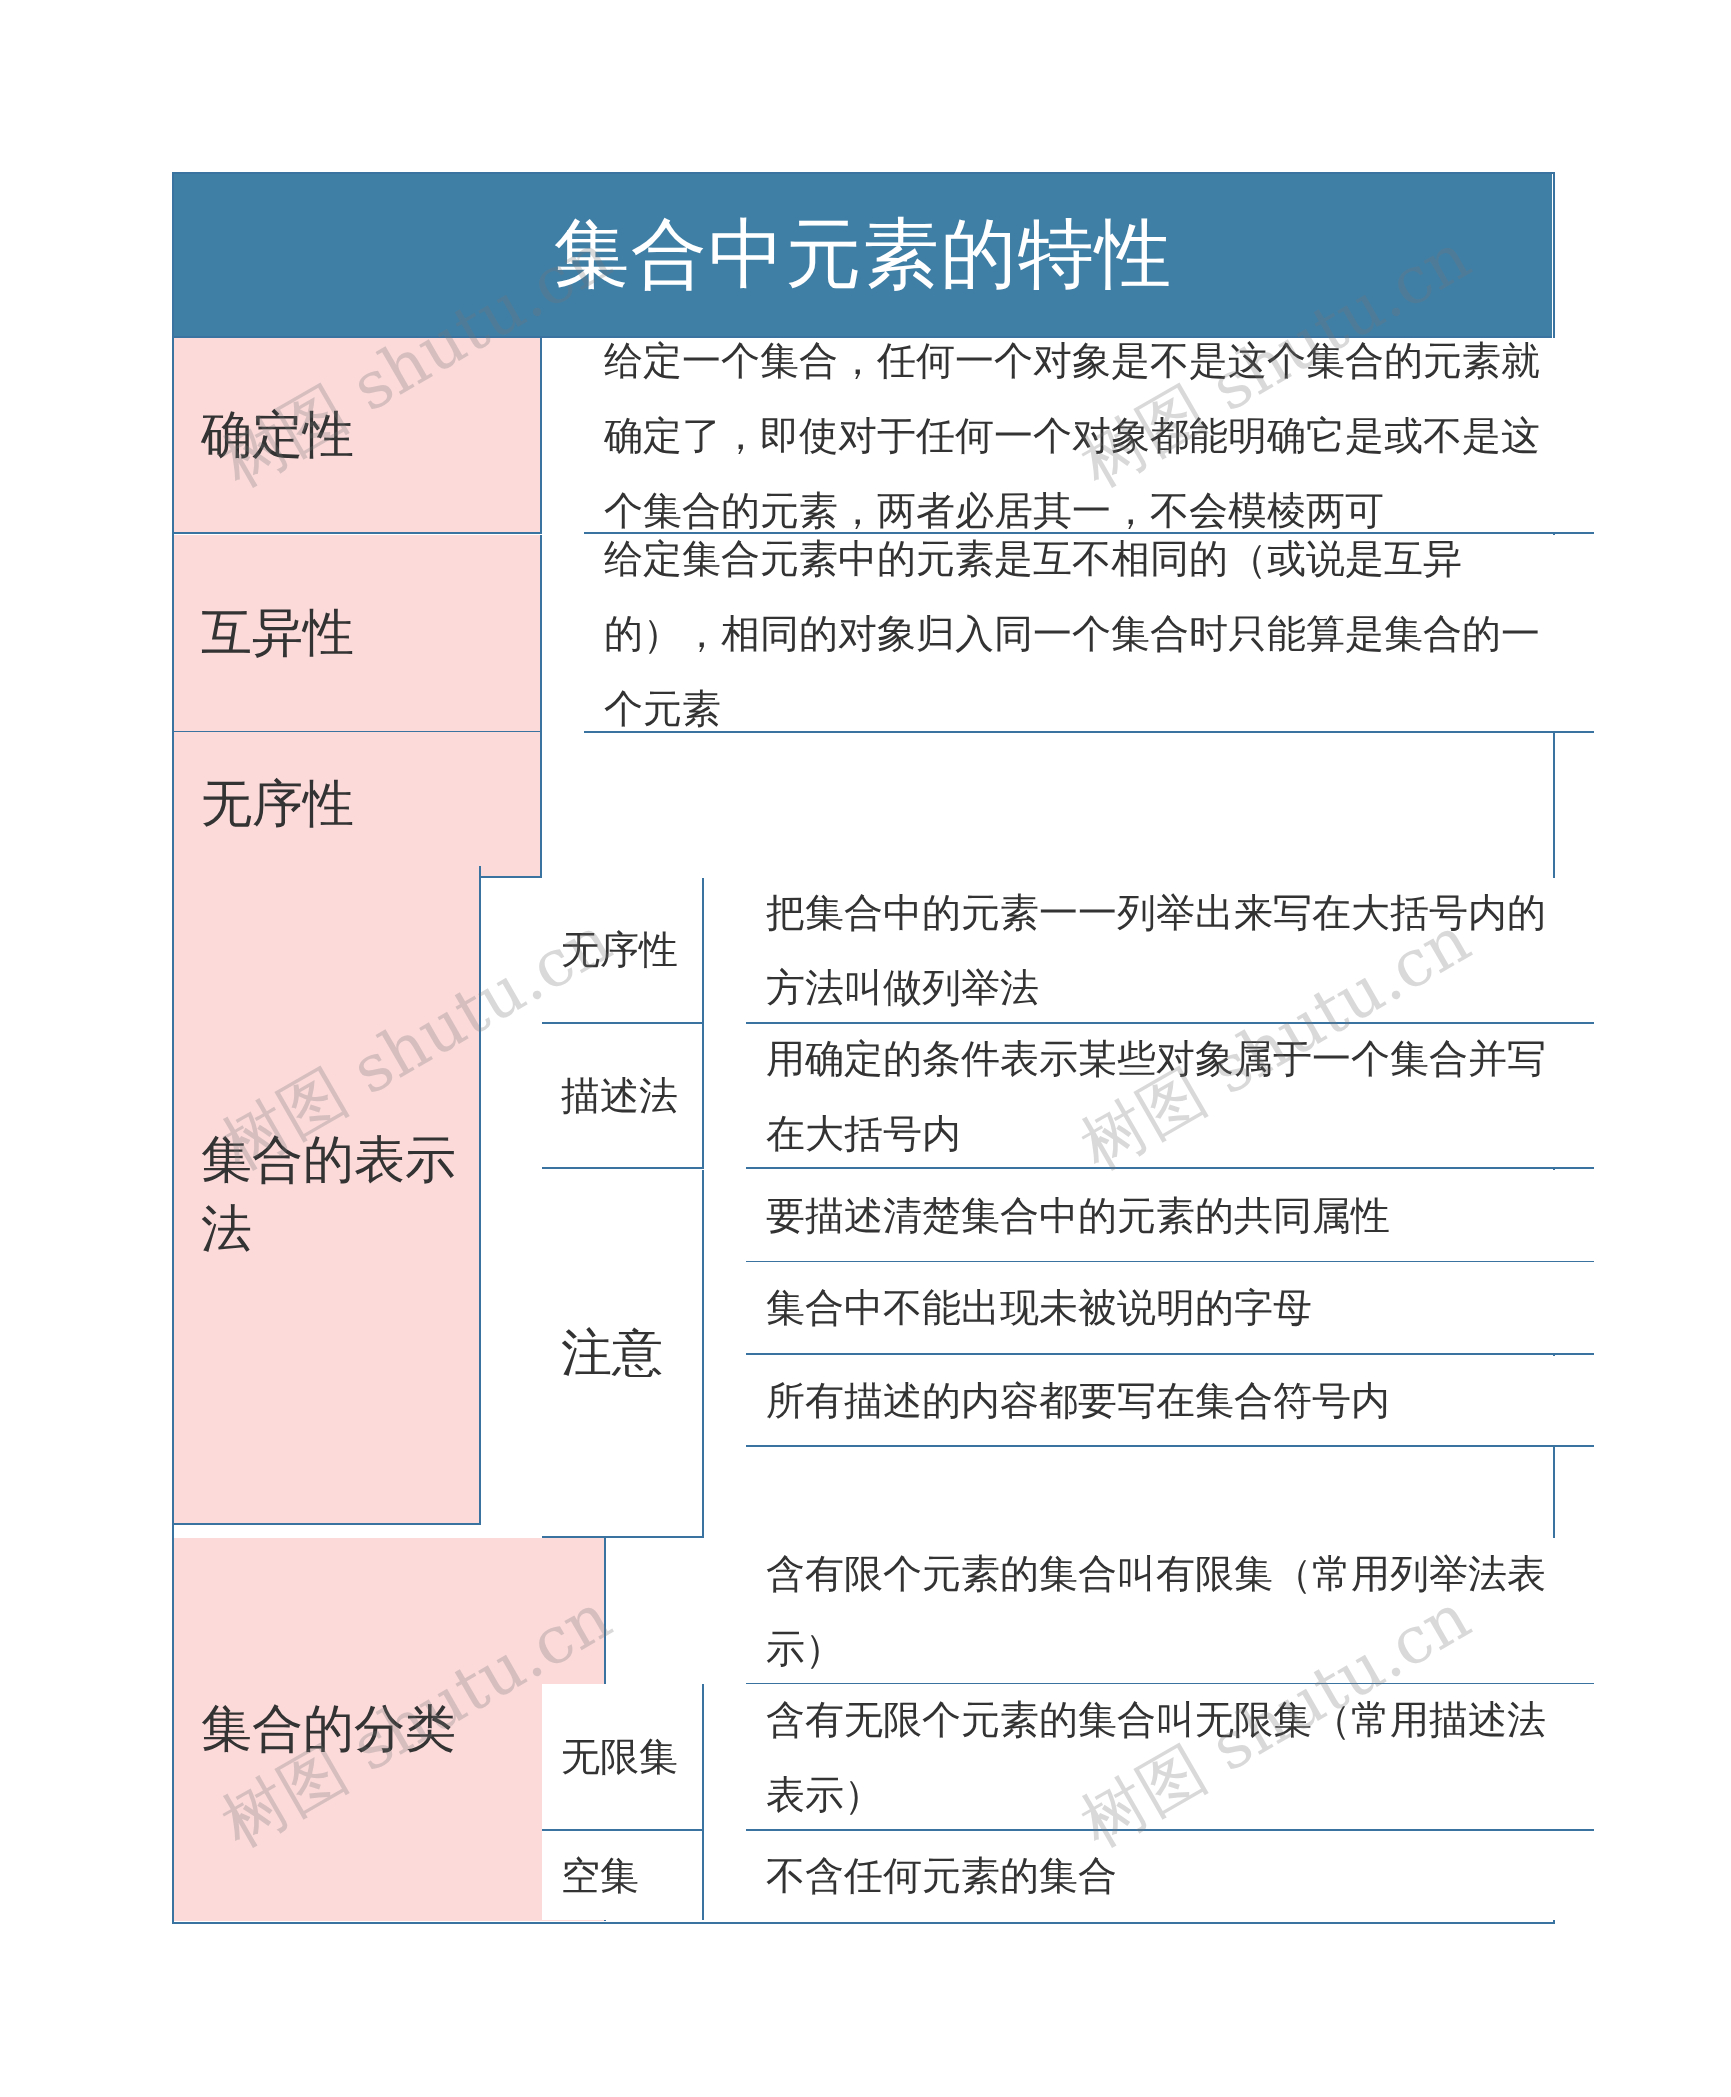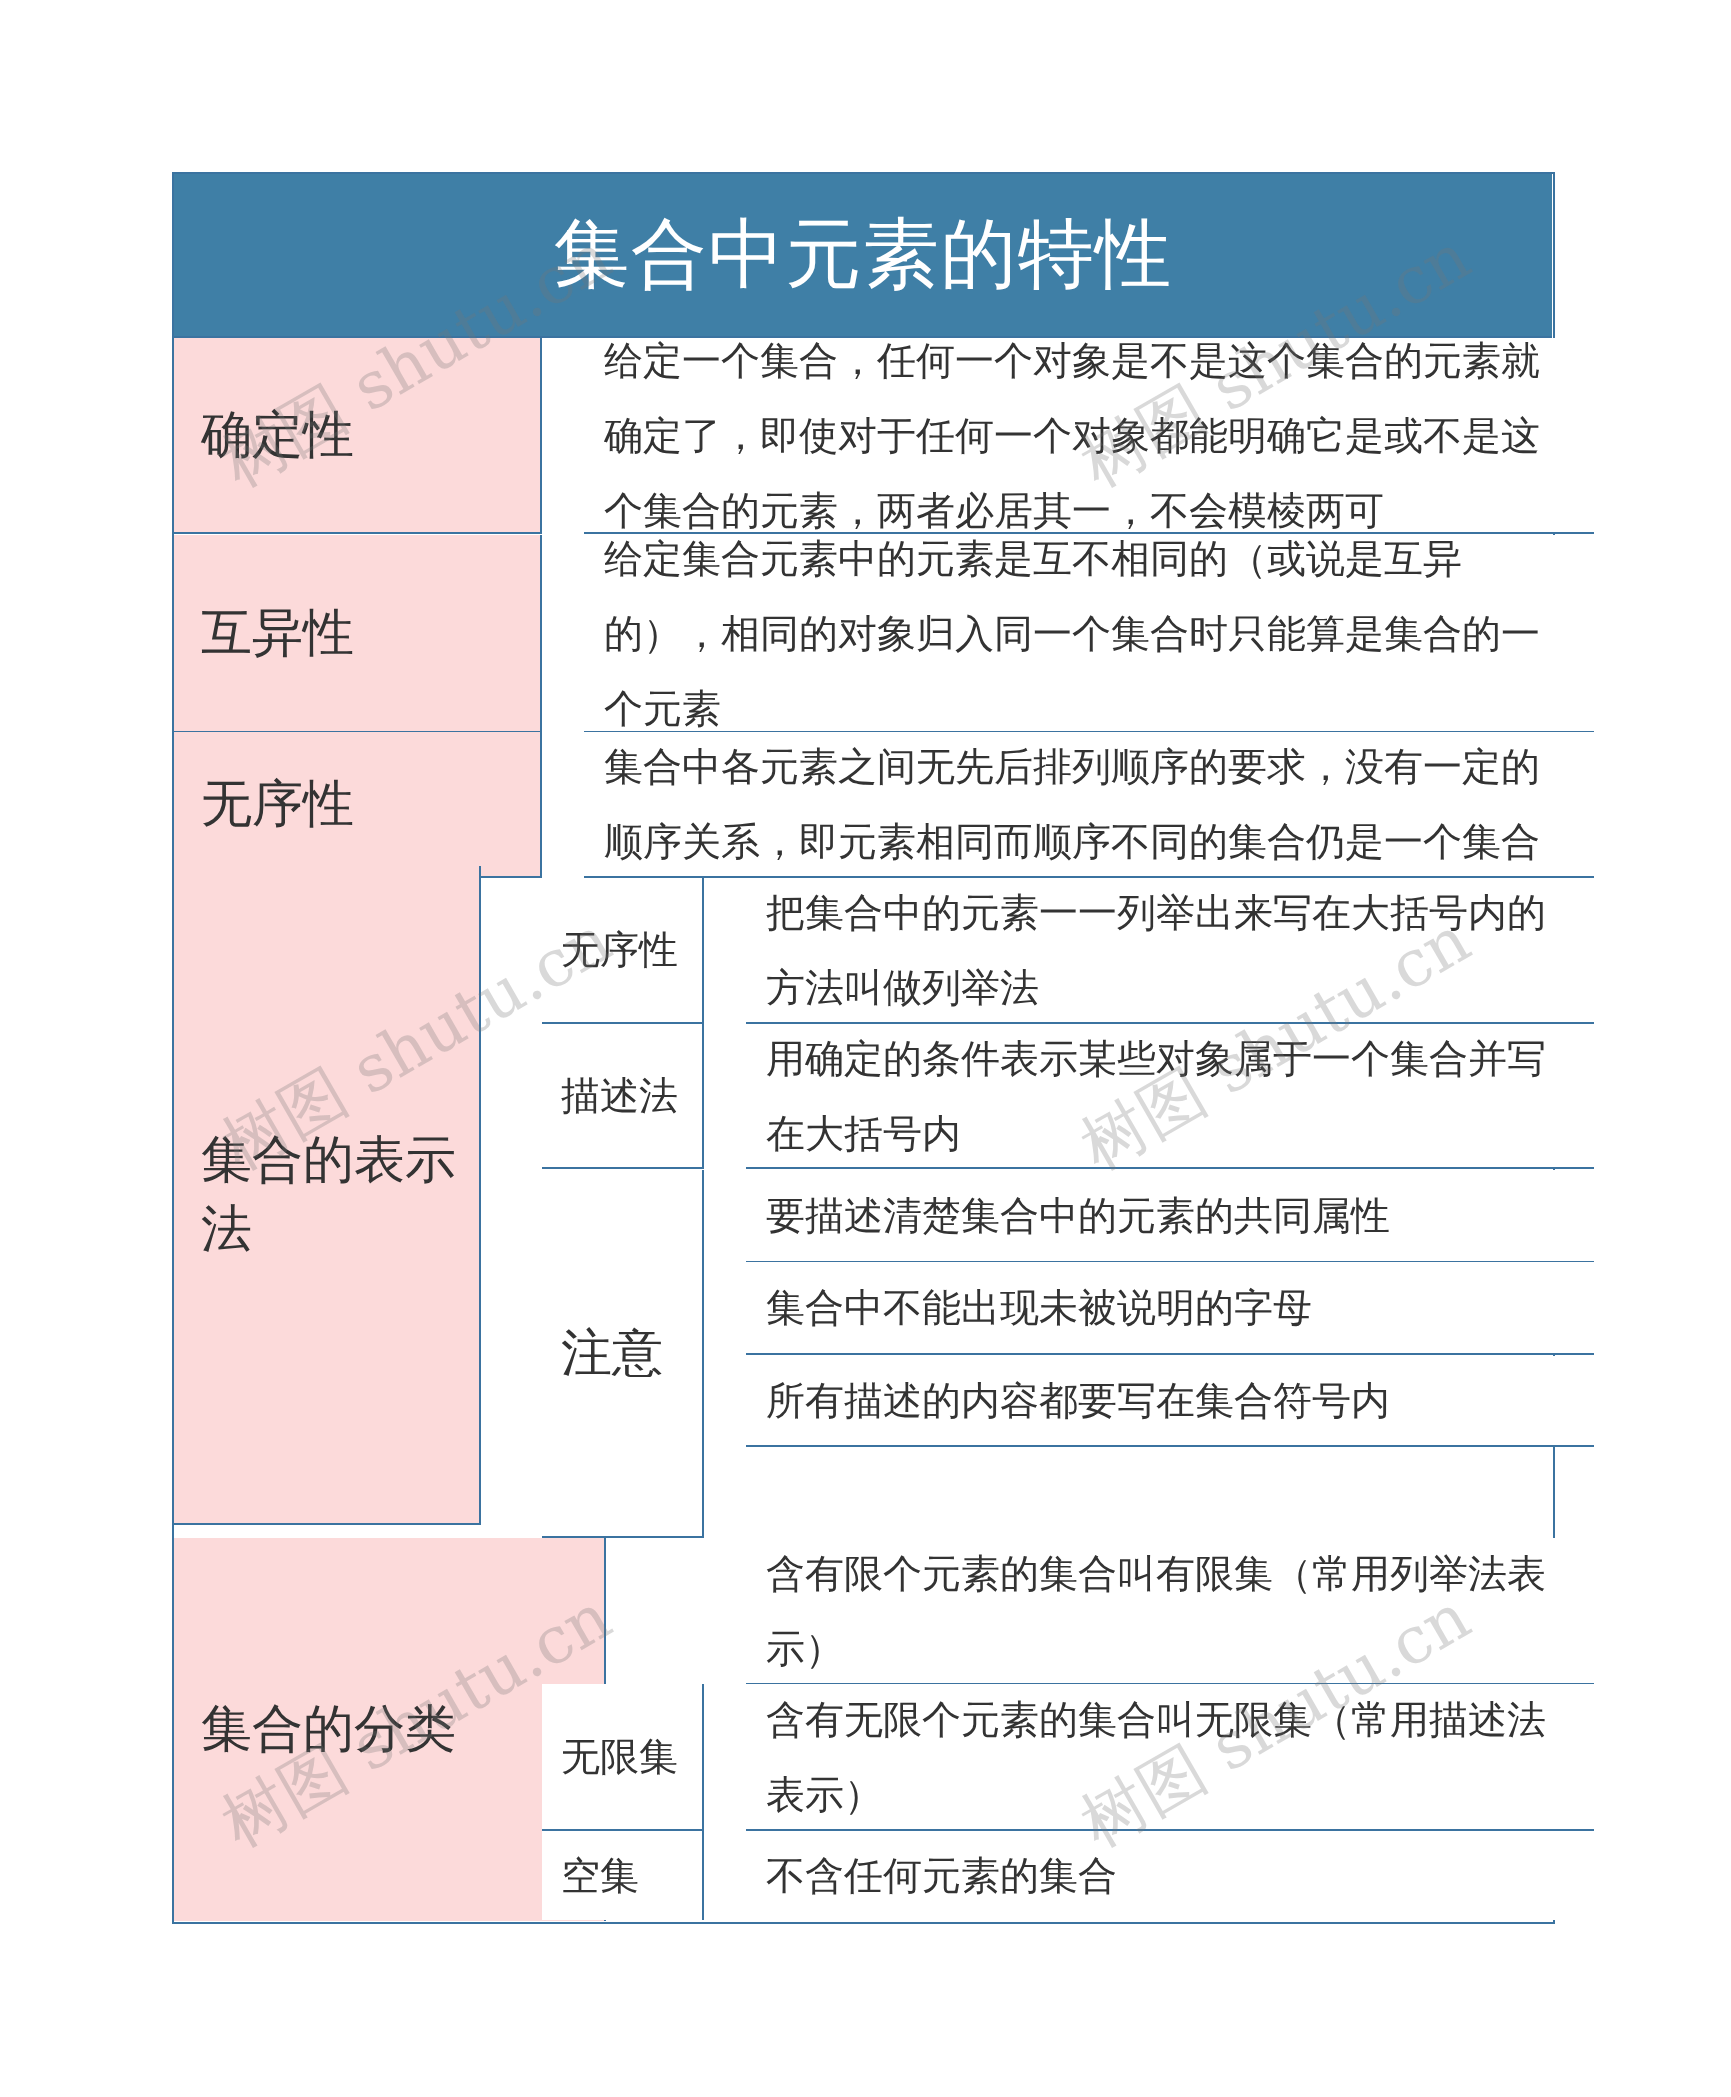--- a/index.html
+++ b/index.html
@@ -26,21 +26,20 @@
 
   <div class="cell hdr">集合中元素的特性</div>
 
   <div class="cell lbl" style="left:0;top:164px;width:368px;height:196px;">确定性</div>
   <div class="cell txt" style="left:368px;top:164px;width:1010px;height:196px;">给定一个集合，任何一个对象是不是这个集合的元素就确定了，即使对于任何一个对象都能明确它是或不是这个集合的元素，两者必居其一，不会模棱两可</div>
 
   <div class="cell lbl" style="left:0;top:361px;width:368px;height:198px;">互异性</div>
   <div class="cell txt" style="left:368px;top:361px;width:1010px;height:198px;">给定集合元素中的元素是互不相同的（或说是互异的），相同的对象归入同一个集合时只能算是集合的一个元素</div>
 
   <div class="cell lbl" style="left:0;top:558px;width:368px;height:146px;">无序性</div>
-  <div class="cell txt" style="left:368px;top:558px;width:1010px;height:146px;">集合中各元素之间无先后排列顺序的要求，没有一定的顺序关系，即元素相同而顺序不同的集合仍是一个集合</div>
 
   <div class="cell lbl" style="left:0;top:692px;width:307px;height:659px;">集合的表示法</div>
 
   <div class="cell sub" style="left:368px;top:704px;width:162px;height:146px;">无序性</div>
   <div class="cell txt" style="left:530px;top:704px;width:848px;height:146px;">把集合中的元素一一列举出来写在大括号内的方法叫做列举法</div>
 
   <div class="cell sub" style="left:368px;top:850px;width:162px;height:145px;">描述法</div>
   <div class="cell txt" style="left:530px;top:850px;width:848px;height:145px;">用确定的条件表示某些对象属于一个集合并写在大括号内</div>
 
   <div class="cell sub big" style="left:368px;top:996px;width:162px;height:368px;">注意</div>

